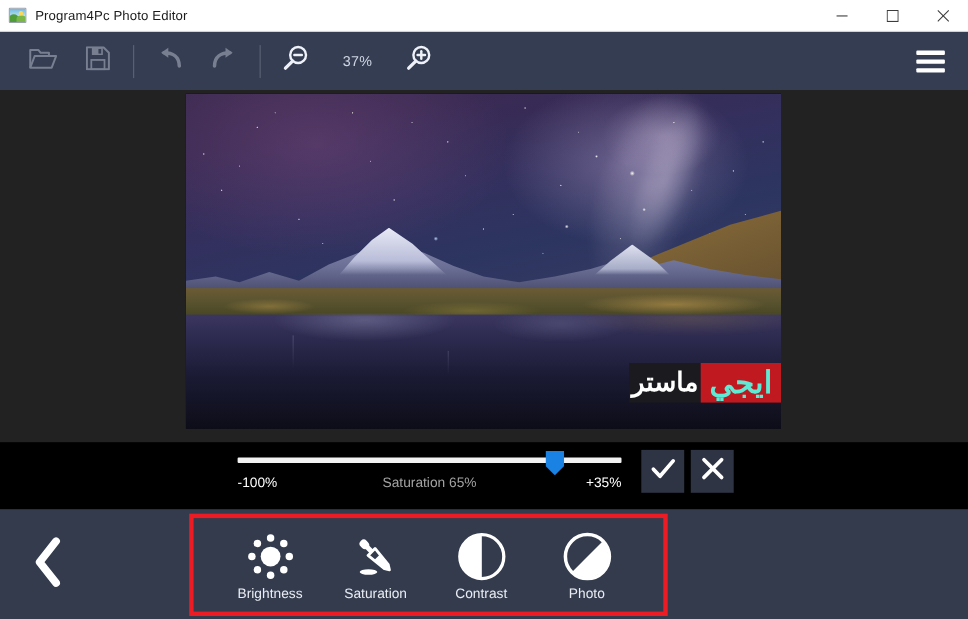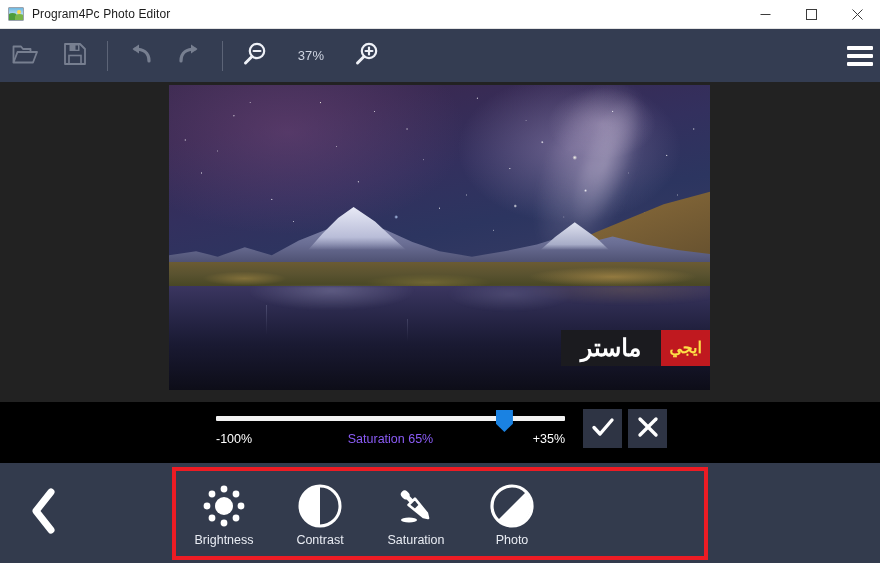--- a/index.html
+++ b/index.html
@@ -22,21 +22,21 @@
   .tb-icon .hill2 { position:absolute; right:-8%; bottom:0; width:62%; height:48%; background:#7ab648; border-radius:60% 60% 0 0; }
   .tb-icon .sun { position:absolute; right:17%; top:14%; width:4px; height:4px; border-radius:50%; background:#ffd84d; }
   .tb-title { font-size:12px; color:#1c1c1c; letter-spacing:0.1px; }
   .tb-controls { margin-left:auto; display:flex; height:29px; }
   .tb-btn { width:46px; height:29px; display:flex; align-items:center; justify-content:center; }
   .tb-btn svg { display:block; }
 
   
   .toolbar {
     height:53px; flex:0 0 53px; background:#343d52;
-    display:flex; align-items:center; padding:0 0; position:relative;
+    display:flex; align-items:center; padding:0 14px; position:relative;
   }
   .tool-btn { width:50px; height:53px; display:flex; align-items:center; justify-content:center; }
   .tool-btn.dim svg { opacity:.45; }
   .divider { width:1px; height:30px; background:#5c6477; margin:0 7px; }
   .zoom-pct { color:#cfd5e2; font-size:13px; width:62px; text-align:center; letter-spacing:.2px; }
   .hamburger { margin-left:auto; width:40px; height:40px; display:flex; flex-direction:column; justify-content:center; align-items:center; gap:4px; }
   .hamburger span { display:block; width:26px; height:4px; background:#fff; border-radius:1px; }
 
   
   .canvas {
@@ -153,47 +153,47 @@
     background-image:
       linear-gradient(rgba(190,195,230,.22), rgba(190,195,230,0)),
       linear-gradient(rgba(190,195,230,.18), rgba(190,195,230,0));
     background-size:1px 30px, 1px 22px;
     background-position:18% 10%, 44% 30%;
     background-repeat:no-repeat;
   }
   .watermark {
     position:absolute; right:0px; bottom:24px; height:36px; display:flex; align-items:stretch;
   }
-  .wm-dark { background:#1b1b1f; color:#ffffff; display:flex; align-items:center; padding:0 20px;
+  .wm-dark { background:#1b1b1f; color:#ffffff; display:flex; align-items:center; padding:0 2px;
              font-size:24px; font-weight:bold; direction:rtl; line-height:1; }
-  .wm-red { background:#c0191f; color:#fde047; display:flex; align-items:center; padding:0 8px;
-            font-size:16px; font-weight:bold; direction:rtl; line-height:1; }
+  .wm-red { background:#c0191f; color:#5eead4; display:flex; align-items:center; padding:0 8px;
+            font-size:28px; font-weight:bold; direction:rtl; line-height:1; }
 
   
   .sliderbar {
     height:61px; flex:0 0 61px; background:#000000; position:relative;
     display:flex; align-items:center;
   }
   .slider-area { position:absolute; left:216px; top:8px; width:349px; height:46px; }
   .track { position:absolute; left:0; top:6px; width:100%; height:5px; background:#f2f2f2; border-radius:1px; }
   .handle { position:absolute; top:0px; width:17px; height:22px; margin-left:-8px;
             background:#1a82e2; clip-path:polygon(0% 0%, 100% 0%, 100% 62%, 50% 100%, 0% 62%); }
   .sl-labels { position:absolute; left:0; top:22px; width:100%; display:flex;
                justify-content:space-between; color:#ffffff; font-size:12.5px; }
   .sl-center { position:absolute; left:50%; top:22px; transform:translateX(-50%);
-               color:#8b5cf6; font-size:12.5px; white-space:nowrap; }
+               color:#a3a3a3; font-size:12.5px; white-space:nowrap; }
   .confirm-btns { position:absolute; left:583px; top:7px; display:flex; gap:6px; }
   .cbtn { width:39px; height:39px; background:#2e3444; display:flex; align-items:center; justify-content:center; }
 
   
   .bottombar { height:100px; flex:0 0 100px; background:#333b4d; position:relative; display:flex; align-items:center; }
   .back-chevron { width:88px; display:flex; align-items:center; justify-content:center; height:100%; }
   .tools-frame {
-    position:absolute; left:172px; top:4px; width:536px; height:93px;
-    border:4px solid #ed1c24; display:flex; align-items:center; justify-content:flex-start;
+    position:absolute; left:172px; top:4px; width:435px; height:93px;
+    border:4px solid #ed1c24; display:flex; align-items:center; justify-content:center;
   }
   .tool-item { display:flex; flex-direction:column; align-items:center; justify-content:center;
                width:96px; height:100%; gap:2px; }
   .tool-ico { height:50px; display:flex; align-items:center; justify-content:center; }
   .tool-lbl { color:#e9ecf3; font-size:12.5px; }
 </style>
 </head>
 <body>
 
 <div id="app">
@@ -368,42 +368,42 @@
             <circle cx="11" cy="35" r="3.4" fill="#ffffff"></circle>
             <circle cx="35" cy="35" r="3.4" fill="#ffffff"></circle>
           </svg>
         </div>
         <div class="tool-lbl">Brightness</div>
       </div>
 
       <div class="tool-item">
         <div class="tool-ico">
           <svg width="46" height="46" viewBox="0 0 46 46">
-            <circle cx="23" cy="23" r="20" fill="none" stroke="#ffffff" stroke-width="3"></circle>
-            <path d="M23 3 A20 20 0 0 0 23 43 Z" fill="#ffffff"></path>
-          </svg>
-        </div>
-        <div class="tool-lbl">Contrast</div>
-      </div>
-
-      <div class="tool-item">
-        <div class="tool-ico">
-          <svg width="46" height="46" viewBox="0 0 46 46">
             <g transform="rotate(-45 23 23)">
               <rect x="19.5" y="3" width="7.5" height="9" rx="3.6" fill="#ffffff"></rect>
               <rect x="21" y="11" width="4.5" height="6" fill="#ffffff"></rect>
               <path d="M18.5 17 H27.5 L25.5 36 L23 40 L20.5 36 Z" fill="none" stroke="#ffffff" stroke-width="2.6" stroke-linejoin="round"></path>
               <path d="M19.6 24 H26.4 L25.5 36 L23 40 L20.5 36 Z" fill="#ffffff"></path>
             </g>
             <ellipse cx="16" cy="37" rx="8" ry="2.6" fill="#ffffff"></ellipse>
           </svg>
         </div>
         <div class="tool-lbl">Saturation</div>
       </div>
 
+      <div class="tool-item">
+        <div class="tool-ico">
+          <svg width="46" height="46" viewBox="0 0 46 46">
+            <circle cx="23" cy="23" r="20" fill="none" stroke="#ffffff" stroke-width="3"></circle>
+            <path d="M23 3 A20 20 0 0 0 23 43 Z" fill="#ffffff"></path>
+          </svg>
+        </div>
+        <div class="tool-lbl">Contrast</div>
+      </div>
+
 
       <div class="tool-item">
         <div class="tool-ico">
           <svg width="46" height="46" viewBox="0 0 46 46">
             <circle cx="23" cy="23" r="20" fill="none" stroke="#ffffff" stroke-width="3.2"></circle>
             <path d="M9.5 36.5 L36.5 9.5 A19 19 0 0 1 9.5 36.5 Z" fill="#ffffff"></path>
           </svg>
         </div>
         <div class="tool-lbl">Photo</div>
       </div>

